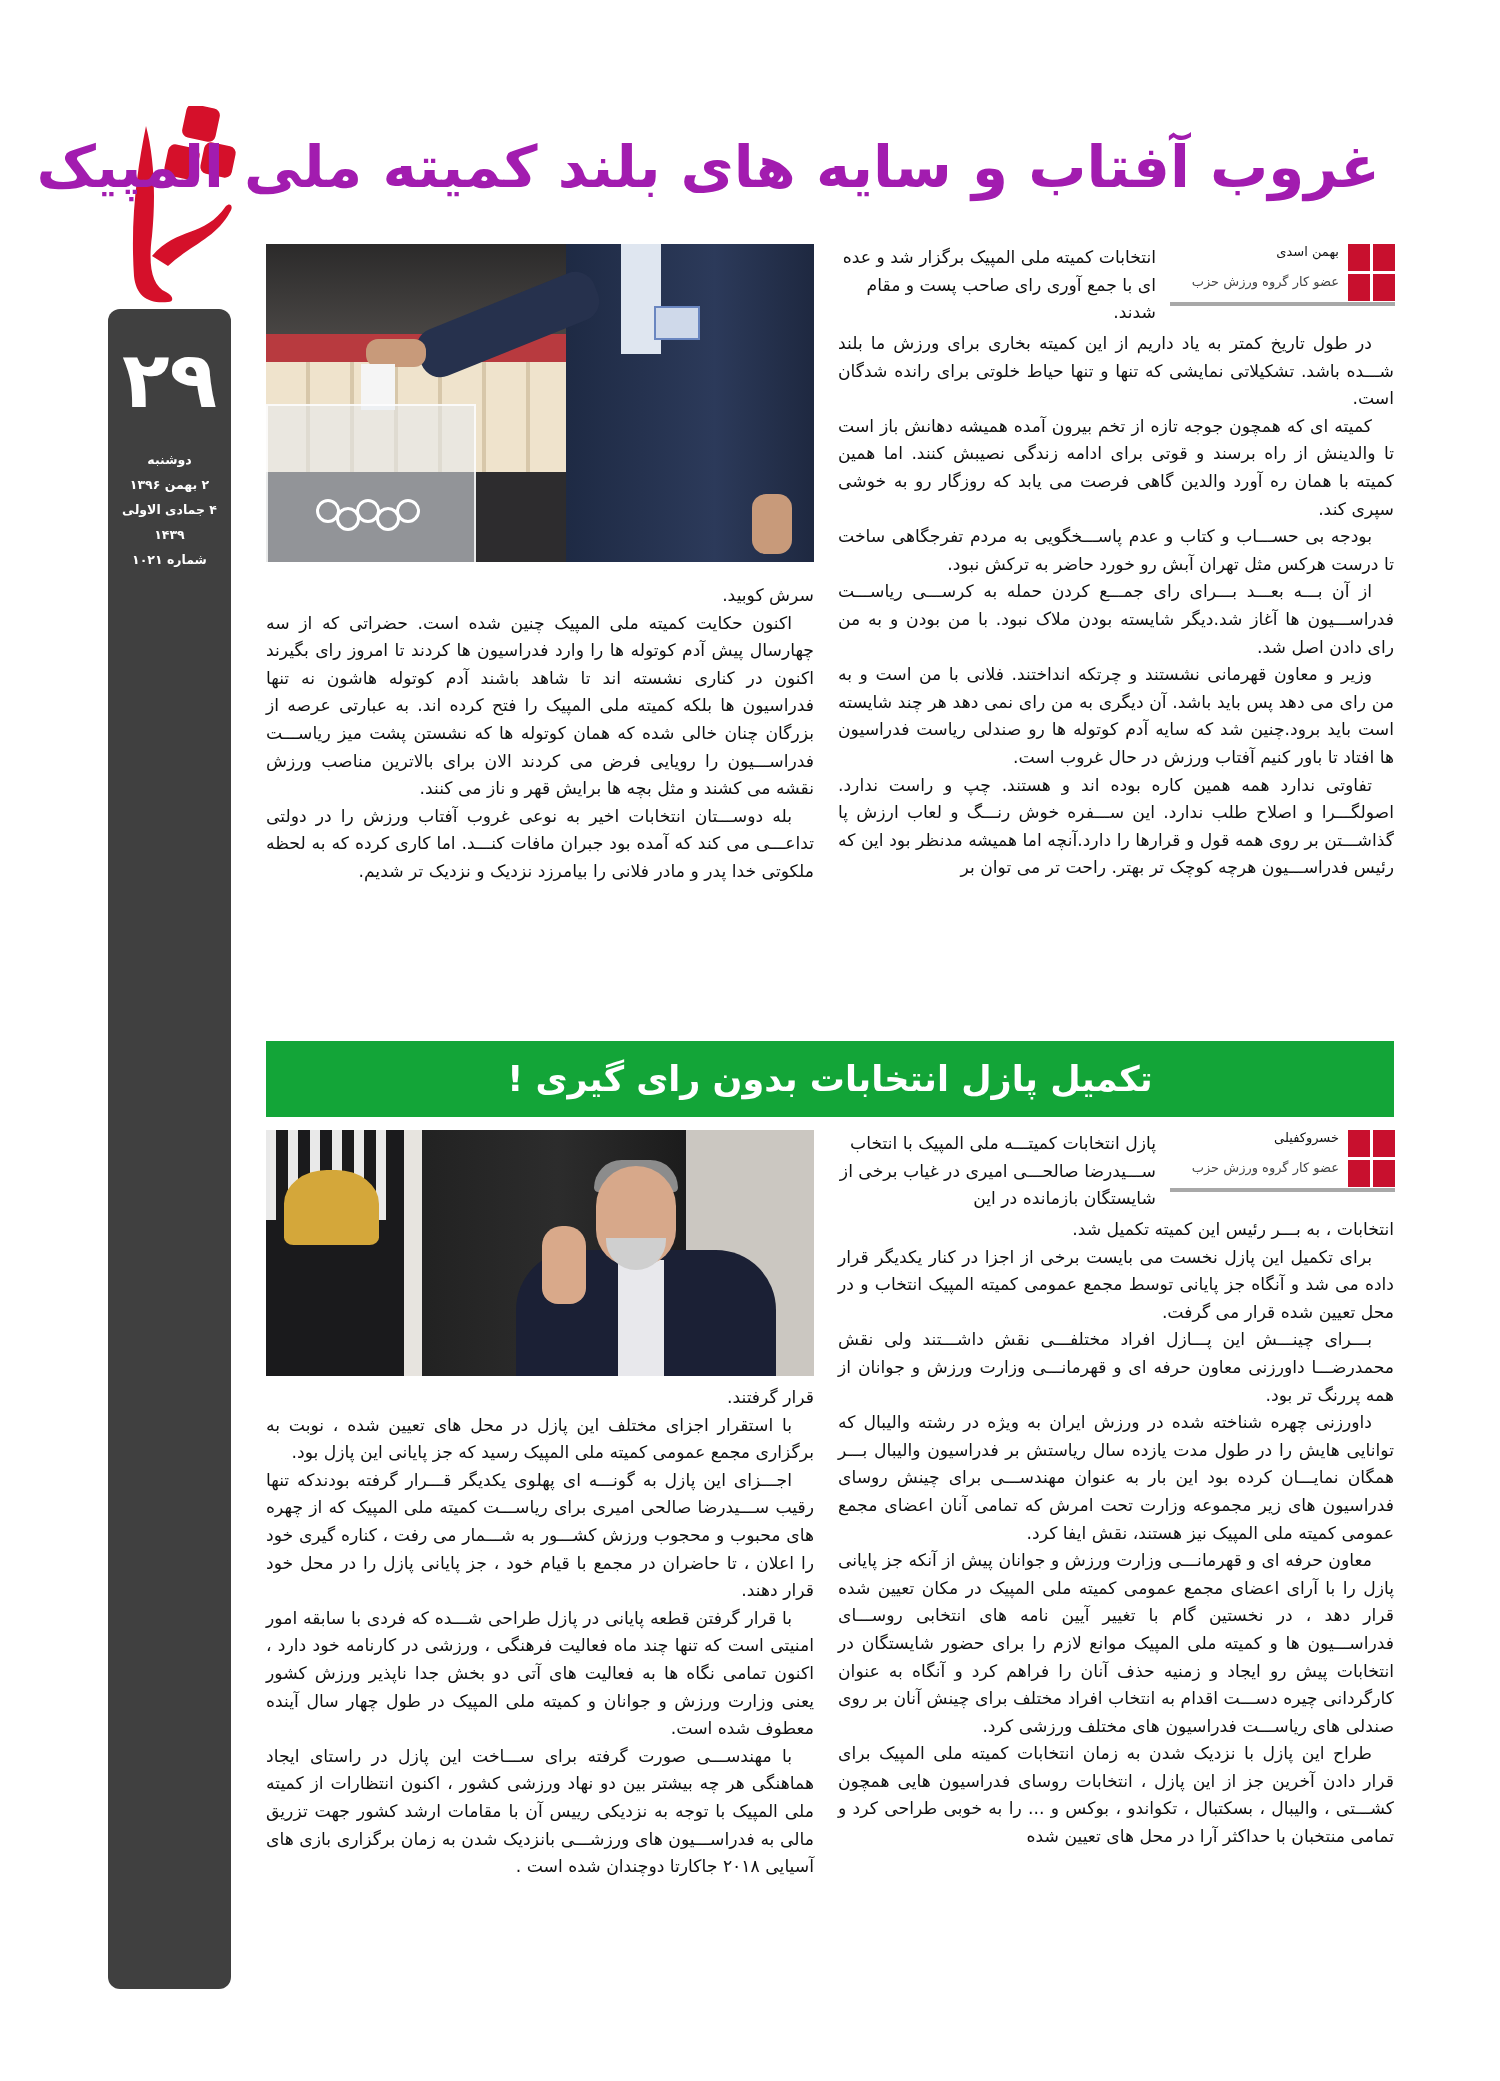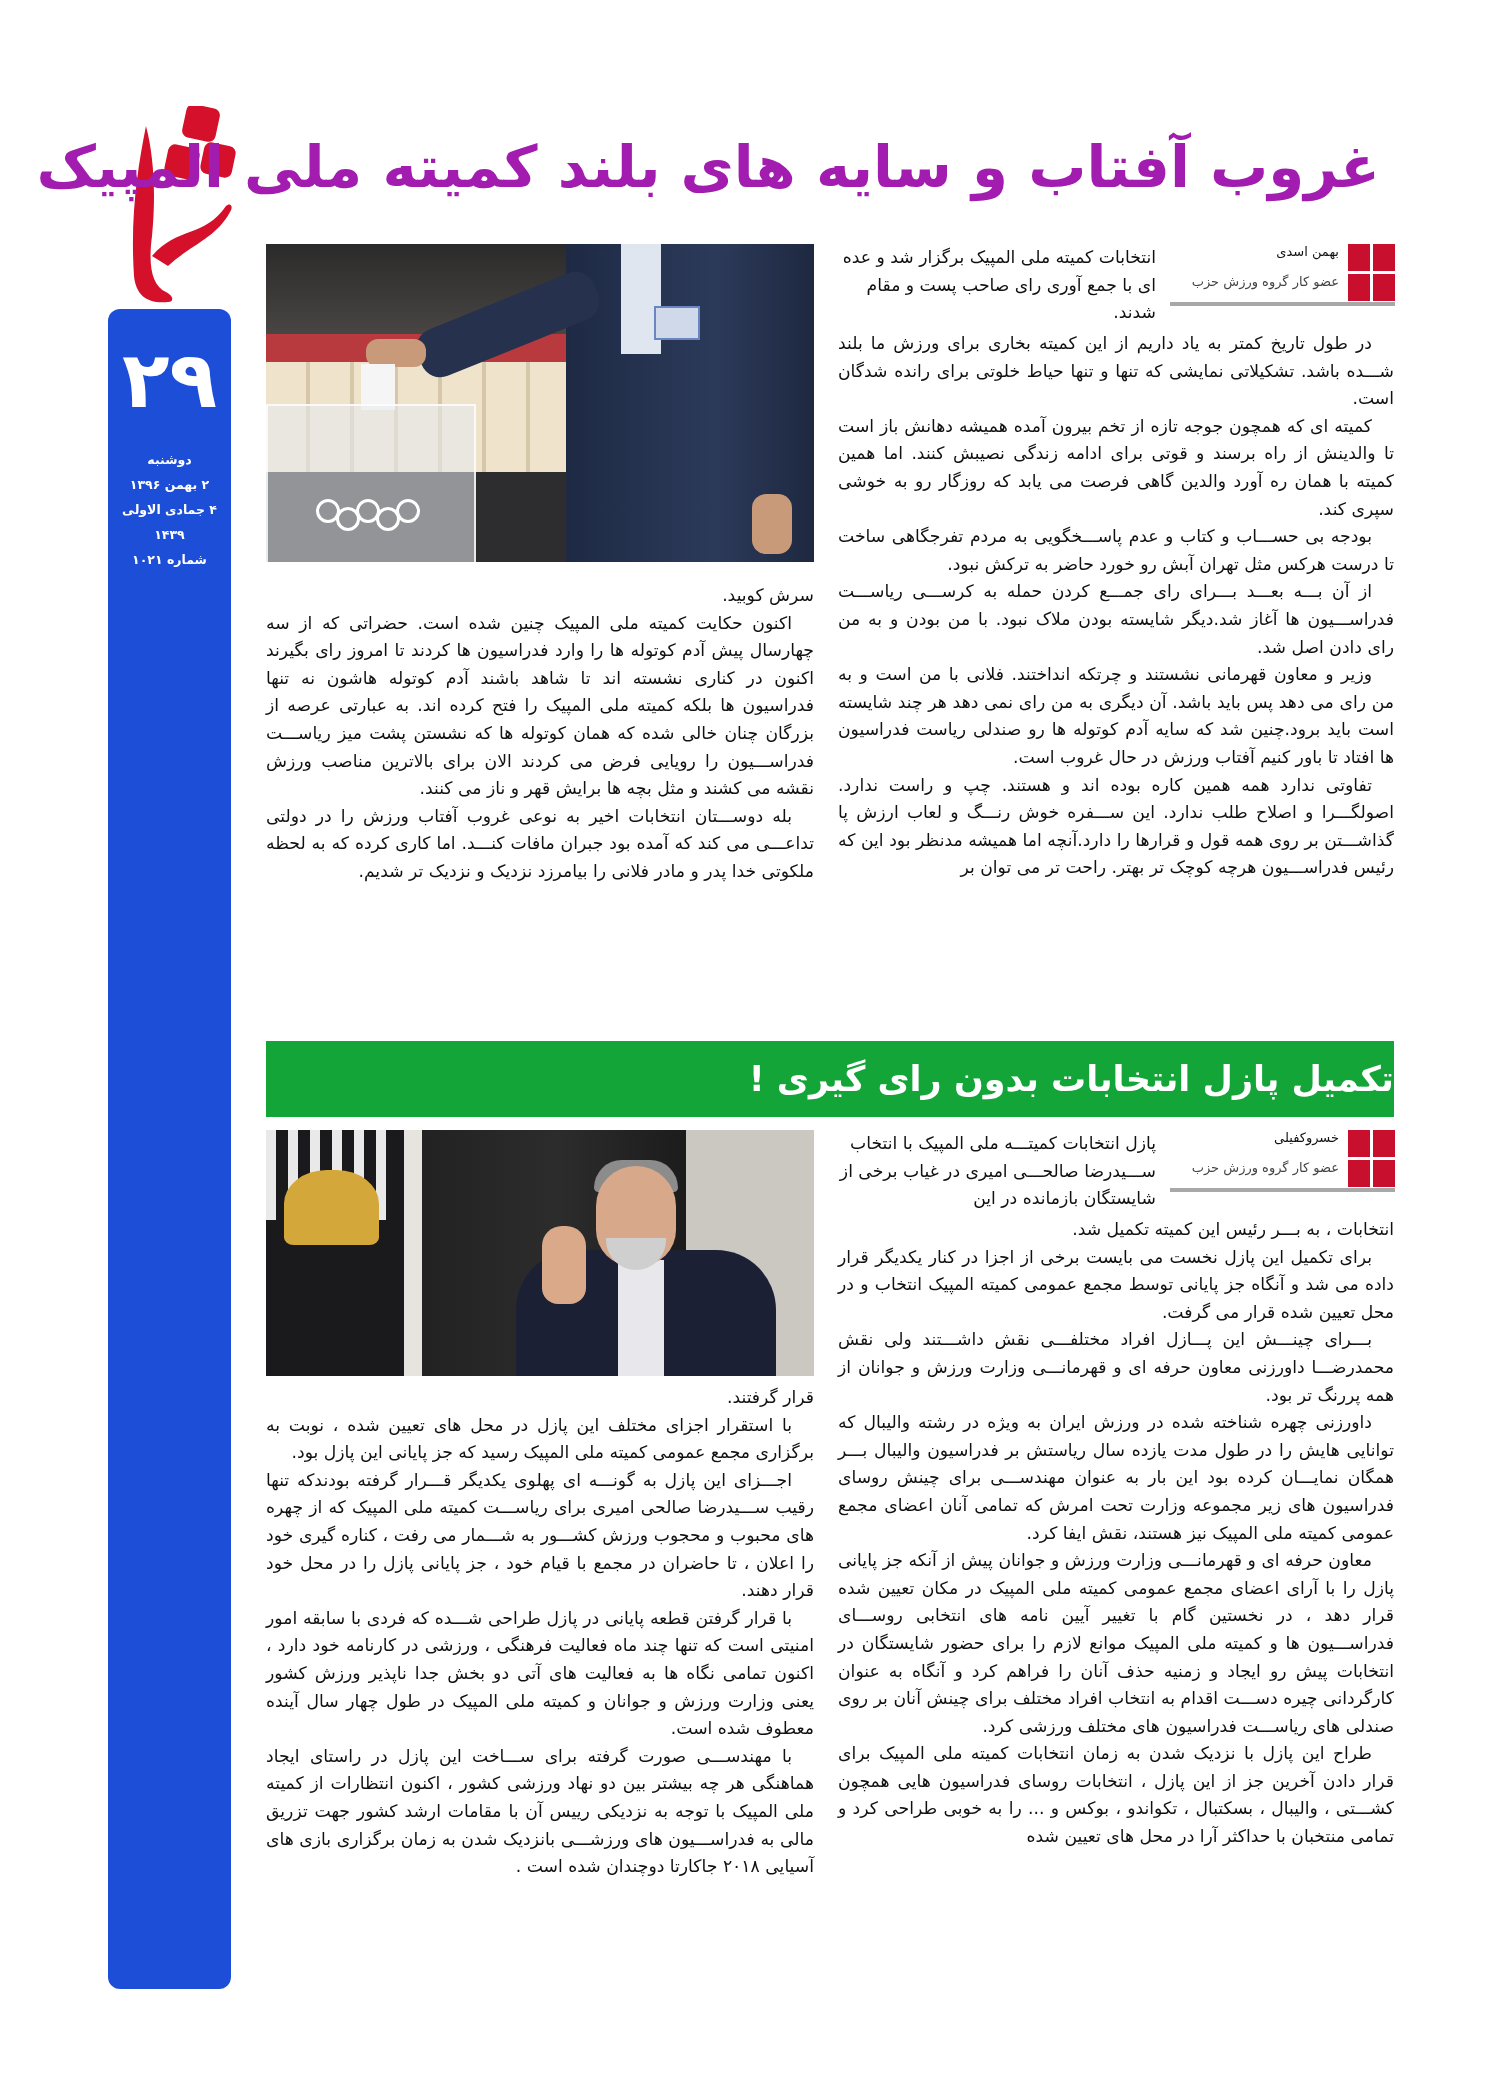--- a/index.html
+++ b/index.html
@@ -2,21 +2,21 @@
 <html><head>
 <meta charset="utf-8">
 <style>
   * { box-sizing: border-box; margin: 0; padding: 0; }
   html, body { width: 1500px; height: 2081px; background: #ffffff; overflow: hidden; }
   body { position: relative; font-family: "DejaVu Sans", sans-serif; color: #111; }
 
   
   .logo { position: absolute; left: 108px; top: 106px; width: 130px; height: 200px; }
   .sidebar { position: absolute; left: 108px; top: 309px; width: 123px; height: 1680px;
-             background: #1d4ed8; border-radius: 12px; }
+             background: #404040; border-radius: 12px; }
   .side-num { position: absolute; left: 0; right: 0; top: 32px; text-align: center; color: #fff;
               font-family: "DejaVu Sans", sans-serif; font-weight: bold; font-size: 78px; line-height: 1; }
   .side-meta { position: absolute; left: 0; right: 0; top: 138px; direction: rtl; text-align: center;
                color: #fff; font-weight: bold; font-size: 12.5px; line-height: 25px; }
 
   
   .main-title { position: absolute; left: 270px; top: 122px; width: 1110px; direction: rtl; text-align: center;
                 font-family: "DejaVu Sans", sans-serif; font-weight: bold; font-size: 58px; color: #a21caf;
                 letter-spacing: -1px; line-height: 90px; white-space: nowrap; }
 
@@ -67,21 +67,21 @@
   .p2 .wall { position: absolute; left: 420px; top: 0; width: 128px; height: 100%; background: #cbc7c1; }
   .p2 .body { position: absolute; left: 250px; top: 120px; width: 260px; height: 140px; background: #1b2035; border-radius: 60px 60px 0 0; }
   .p2 .collar { position: absolute; left: 352px; top: 130px; width: 46px; height: 116px; background: #e8e8ec; }
   .p2 .face { position: absolute; left: 330px; top: 36px; width: 80px; height: 100px; background: #d7a88a; border-radius: 40px 40px 36px 36px; }
   .p2 .hair { position: absolute; left: 328px; top: 30px; width: 84px; height: 32px; background: #8c8c8c; border-radius: 40px 40px 6px 6px; }
   .p2 .beard { position: absolute; left: 340px; top: 108px; width: 60px; height: 32px; background: #cfcfcf; border-radius: 0 0 30px 30px; }
   .p2 .palm { position: absolute; left: 276px; top: 96px; width: 44px; height: 78px; background: #d9a98a; border-radius: 20px 20px 16px 16px; }
 
   
   .banner { position: absolute; left: 266px; top: 1041px; width: 1128px; height: 76px; background: #13a538;
-            direction: rtl; text-align: right; color: #fff; font-weight: bold; font-size: 35px; line-height: 76px; }
+            direction: rtl; text-align: center; color: #fff; font-weight: bold; font-size: 35px; line-height: 76px; }
 </style>
 </head>
 <body>
 
 <svg class="logo" viewBox="0 0 130 200">
   <path d="M38 20 C30 60 22 110 26 170 C28 190 40 198 60 196 C66 196 66 190 58 186 C44 180 40 160 44 130 C48 90 46 50 38 20 Z" fill="#d5102a"></path>
   <path d="M44 150 C70 120 96 132 118 100 C122 96 126 100 122 106 C108 132 84 138 60 160 Z" fill="#d5102a"></path>
   <rect x="76" y="0" width="34" height="34" rx="7" transform="rotate(12 93 17)" fill="#d5102a"></rect>
   <rect x="58" y="40" width="32" height="32" rx="7" transform="rotate(12 74 56)" fill="#d5102a"></rect>
   <rect x="94" y="38" width="32" height="32" rx="7" transform="rotate(12 110 54)" fill="#d5102a"></rect>

